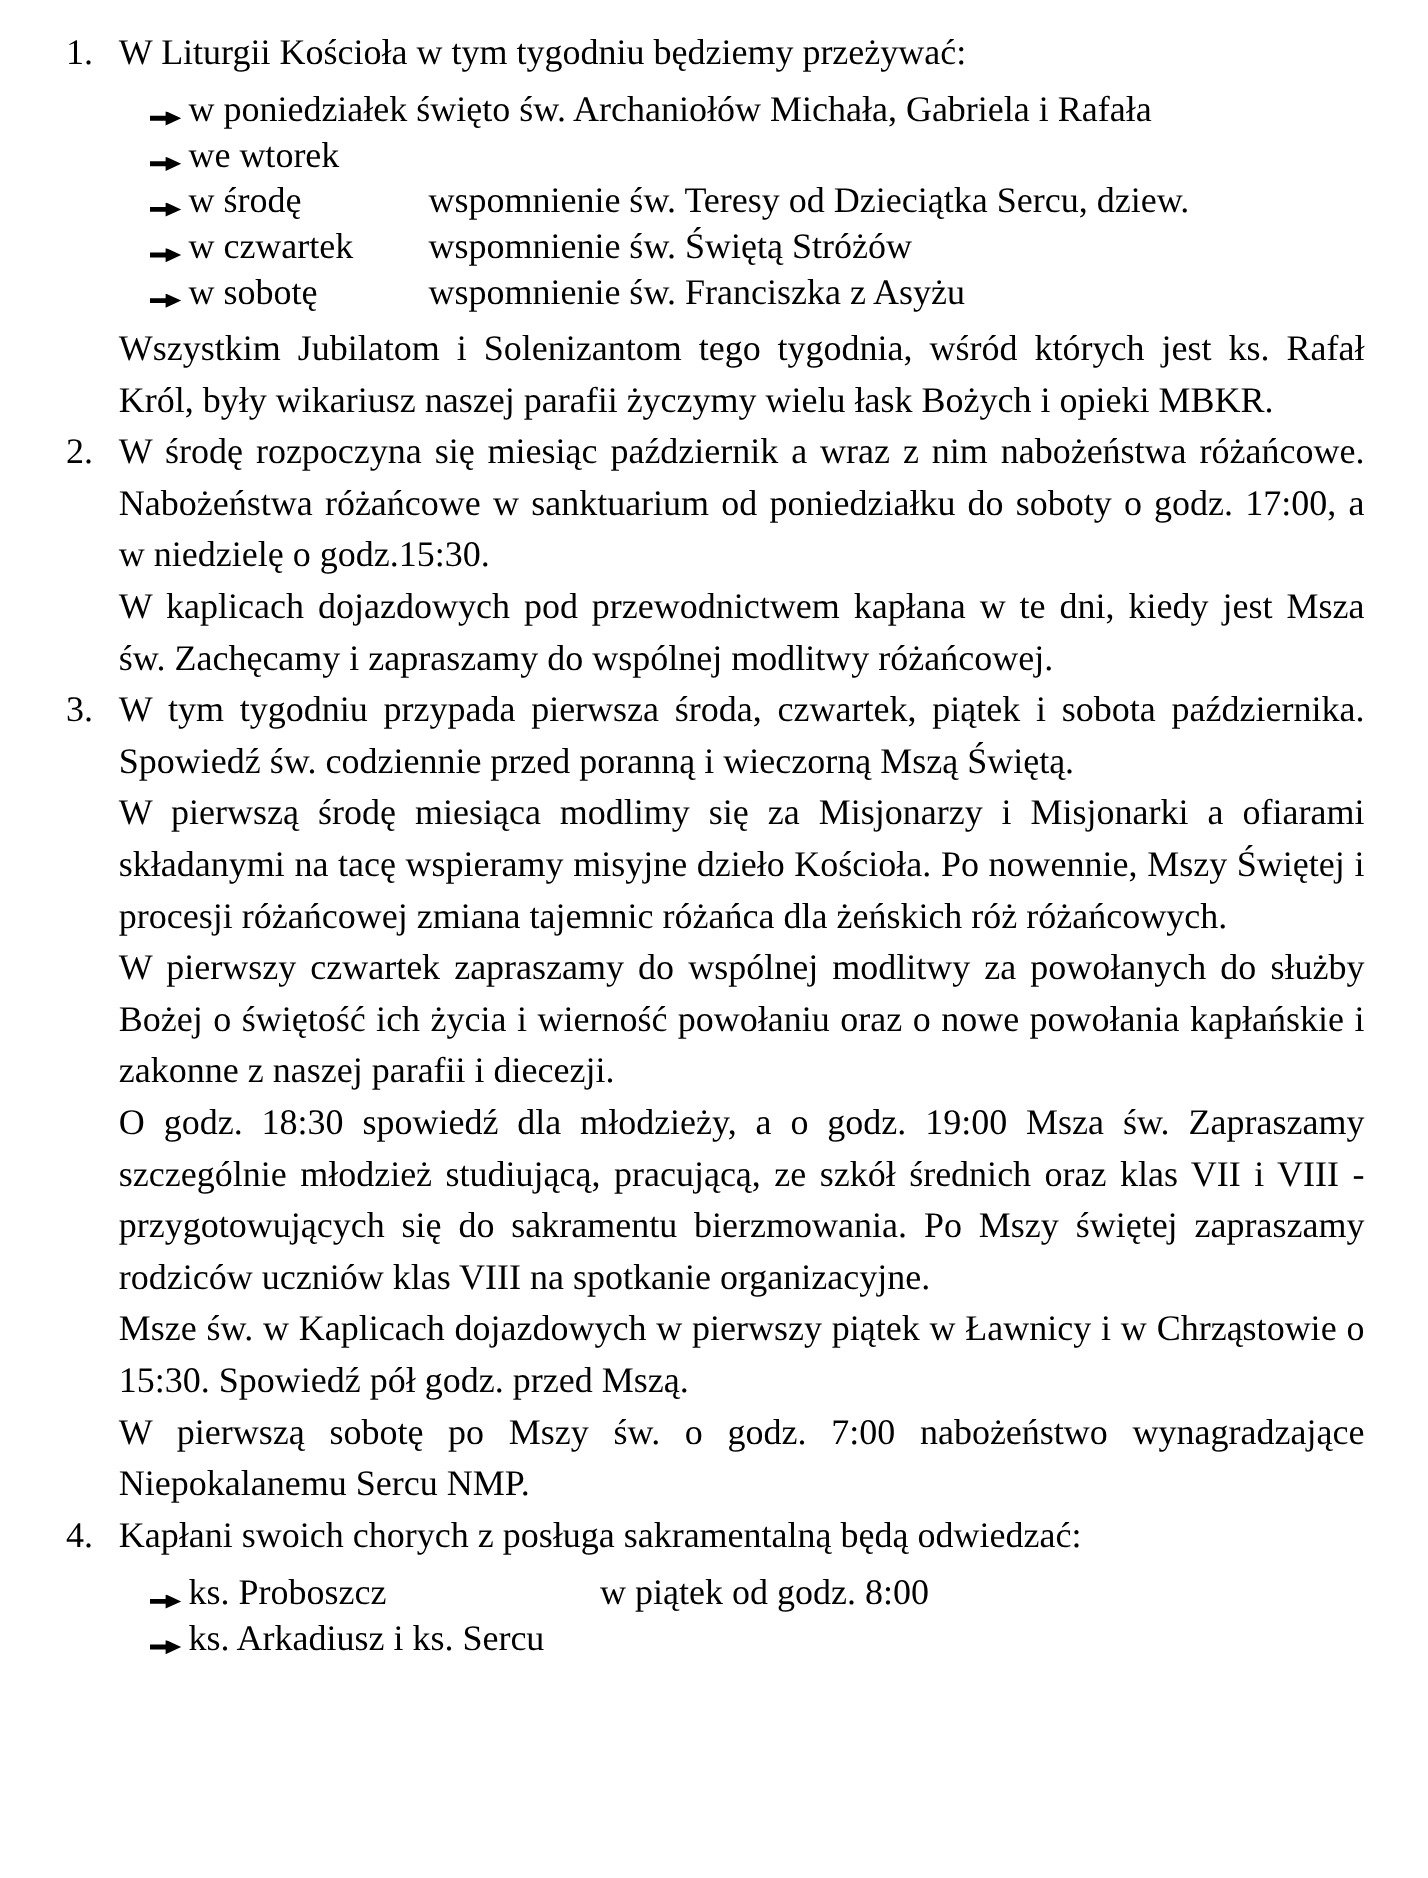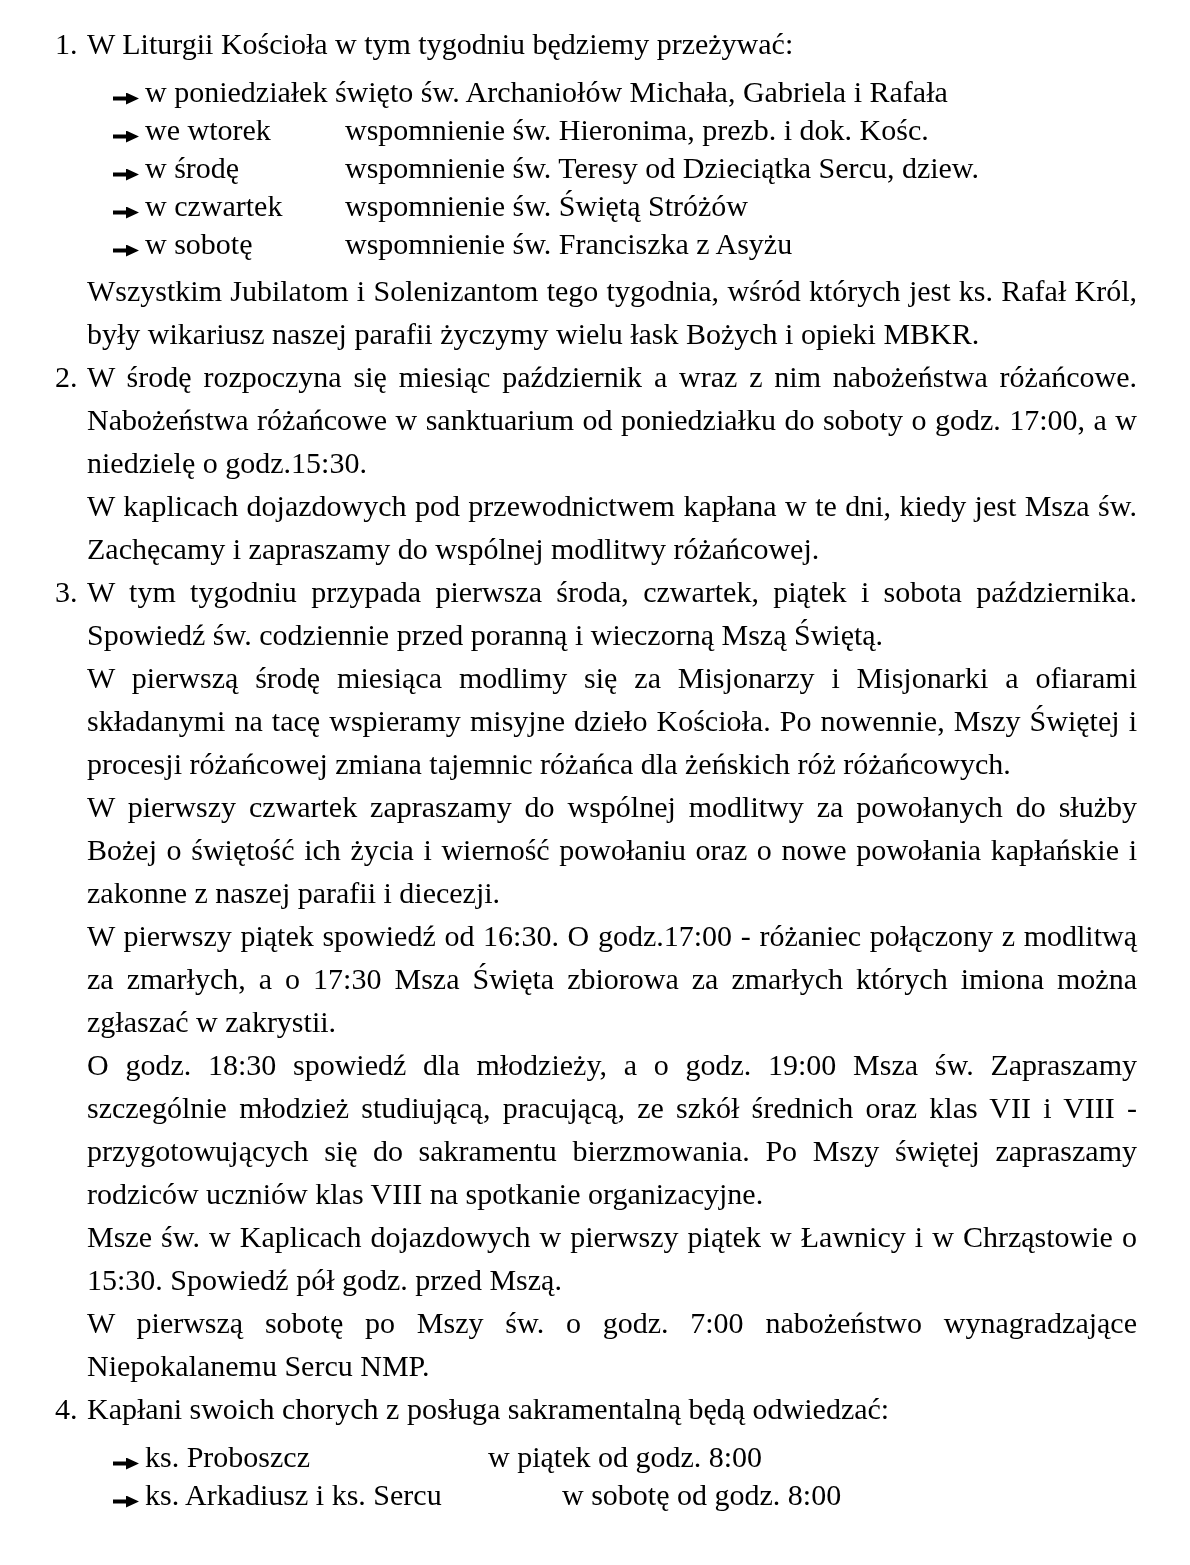--- a/index.html
+++ b/index.html
@@ -18,21 +18,21 @@
     font-size: 30px;
     line-height: 43px;
     overflow: hidden;
   }
   .item { display: flex; }
   .item-num {
     flex: 0 0 32px;
     width: 32px;
     line-height: 43px;
   }
-  .item-body { flex: 1; min-width: 0; }
+  .item-body { flex: 1; min-width: 0; margin-left: 12px; }
   .para {
     margin: 0;
     text-align: justify;
   }
   .heading-line {
     margin: 0;
     text-align: left;
   }
   .sublist { margin: 8px 0 6px 0; }
   .srow {
@@ -65,21 +65,20 @@
     <div class="item-body">
       <p class="heading-line">W Liturgii Kościoła w tym tygodniu będziemy przeżywać:</p>
       <div class="sublist">
         <div class="srow">
           <span class="arrow-icon"></span>
           <span class="event-cell">w poniedziałek święto św. Archaniołów Michała, Gabriela i Rafała</span>
         </div>
         <div class="srow">
           <span class="arrow-icon"></span>
           <span class="day-cell">we wtorek</span>
-          <span class="event-cell">wspomnienie św. Hieronima, prezb. i dok. Kośc.</span>
         </div>
         <div class="srow">
           <span class="arrow-icon"></span>
           <span class="day-cell">w środę</span>
           <span class="event-cell">wspomnienie św. Teresy od Dzieciątka Sercu, dziew.</span>
         </div>
         <div class="srow">
           <span class="arrow-icon"></span>
           <span class="day-cell">w czwartek</span>
           <span class="event-cell">wspomnienie św. Świętą Stróżów</span>
@@ -101,39 +100,37 @@
       <p class="para">W kaplicach dojazdowych pod przewodnictwem kapłana w te dni, kiedy jest Msza św. Zachęcamy i zapraszamy do wspólnej modlitwy różańcowej.</p>
     </div>
   </div>
 
   <div class="item">
     <div class="item-num">3.</div>
     <div class="item-body">
       <p class="para">W tym tygodniu przypada pierwsza środa, czwartek, piątek i sobota października. Spowiedź św. codziennie przed poranną i wieczorną Mszą Świętą.</p>
       <p class="para">W pierwszą środę miesiąca modlimy się za Misjonarzy i Misjonarki a ofiarami składanymi na tacę wspieramy misyjne dzieło Kościoła. Po nowennie, Mszy Świętej i procesji różańcowej zmiana tajemnic różańca dla żeńskich róż różańcowych.</p>
       <p class="para">W pierwszy czwartek zapraszamy do wspólnej modlitwy za powołanych do służby Bożej o świętość ich życia i wierność powołaniu oraz o nowe powołania kapłańskie i zakonne z naszej parafii i diecezji.</p>
-      <p class="para">W pierwszy piątek spowiedź od 16:30. O godz.17:00 - różaniec połączony z modlitwą za zmarłych, a o 17:30 Msza Święta zbiorowa za zmarłych których imiona można zgłaszać w zakrystii.</p>
       <p class="para">O godz. 18:30 spowiedź dla młodzieży, a o godz. 19:00 Msza św. Zapraszamy szczególnie młodzież studiującą, pracującą, ze szkół średnich oraz klas VII i VIII - przygotowujących się do sakramentu bierzmowania. Po Mszy świętej zapraszamy rodziców uczniów klas VIII na spotkanie organizacyjne.</p>
       <p class="para">Msze św. w Kaplicach dojazdowych w pierwszy piątek w Ławnicy i w Chrząstowie o 15:30. Spowiedź pół godz. przed Mszą.</p>
       <p class="para">W pierwszą sobotę po Mszy św. o godz. 7:00 nabożeństwo wynagradzające Niepokalanemu Sercu NMP.</p>
     </div>
   </div>
 
   <div class="item">
     <div class="item-num">4.</div>
     <div class="item-body">
       <p class="heading-line">Kapłani swoich chorych z posługa sakramentalną będą odwiedzać:</p>
       <div class="sublist">
         <div class="srow">
           <span class="arrow-icon"></span>
           <span class="visit-who-0">ks. Proboszcz</span>
           <span class="visit-when">w piątek od godz. 8:00</span>
         </div>
         <div class="srow">
           <span class="arrow-icon"></span>
           <span class="visit-who-1">ks. Arkadiusz i ks. Sercu</span>
-          <span class="visit-when">w sobotę od godz. 8:00</span>
         </div>
       </div>
     </div>
   </div>
 
 </div>
 
 </body></html>

